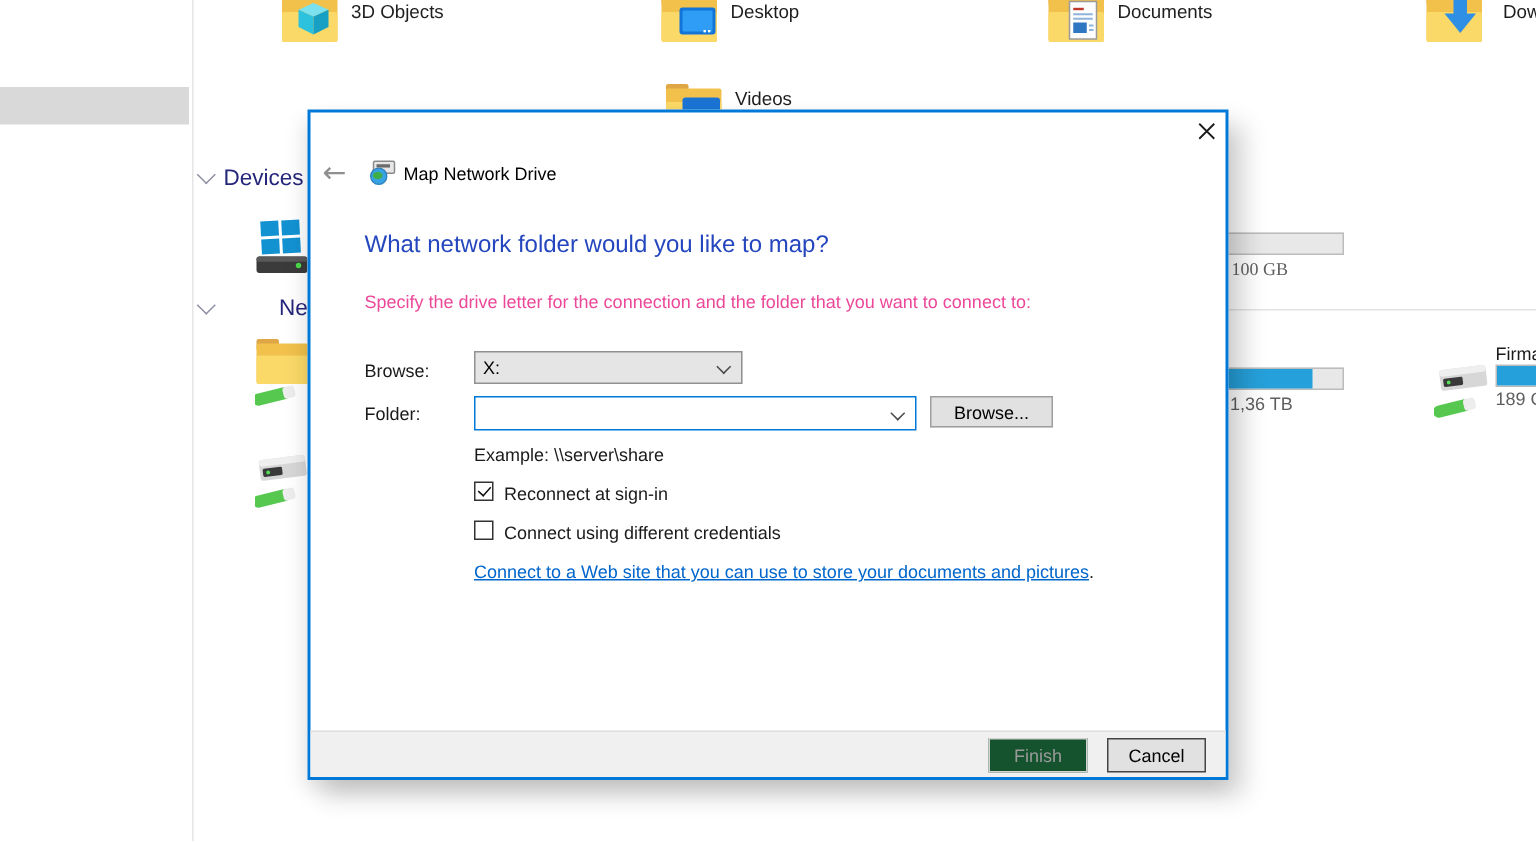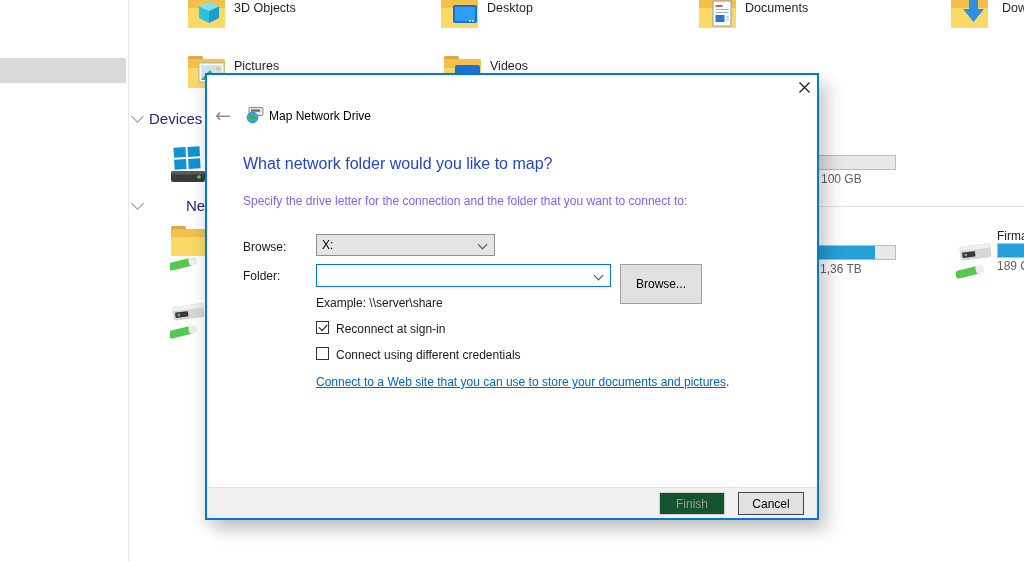--- a/index.html
+++ b/index.html
@@ -30,21 +30,21 @@
     background:#fff;border:2px solid var(--accent,#0078d7);
     box-shadow:9px 10px 16px rgba(0,0,0,.20), -5px 6px 12px rgba(0,0,0,.07);
     z-index:10;
   }
   .dlg-close{left:585px;top:2px;width:24px;height:20px;display:flex;align-items:center;justify-content:center;cursor:pointer;}
   .dlg-back{left:4px;top:28px;width:24px;height:24px;display:flex;align-items:center;justify-content:center;
     color:#8f8f8f;font-size:19px;font-family:"DejaVu Sans",sans-serif;cursor:pointer;}
   .dlg-appicon{left:39px;top:31px;width:18px;height:18px;}
   .dlg-apptitle{left:62px;top:34px;font-size:12px;color:#000;}
   .dlg-heading{left:36px;top:80px;font-size:16px;color:var(--heading-color,#2446be);}
-  .dlg-subheading{left:36px;top:119px;font-size:12px;color:#8b5cf6;}
+  .dlg-subheading{left:36px;top:119px;font-size:12px;color:#ec4899;}
   .fld-label{font-size:12px;color:#1a1a1a;}
   .dd{box-sizing:border-box;background:#e5e5e5;border:1px solid #919191;cursor:default;}
   .dd .dd-text{position:absolute;left:5px;top:3px;font-size:12px;color:#000;}
   .chev{position:absolute;right:8px;top:6px;width:6px;height:6px;
     border-right:1.4px solid #4a4a4a;border-bottom:1.4px solid #4a4a4a;transform:rotate(45deg);}
   .combo{box-sizing:border-box;background:#fff;border:1px solid var(--accent,#0078d7);}
   .combo input{position:absolute;left:2px;top:1px;width:265px;height:18px;border:none;outline:none;
     font-size:12px;font-family:inherit;background:transparent;}
   .btn{box-sizing:border-box;background:#e1e1e1;border:1px solid #9e9e9e;font-size:12px;color:#000;
     display:flex;align-items:center;justify-content:center;font-family:inherit;cursor:pointer;padding:0;}
@@ -155,53 +155,41 @@
     <svg class="abs" style="left:0;top:0;" width="40" height="44" viewBox="0 0 40 44">
       <rect x="1" y="4" width="15" height="8" rx="1.5" fill="#dfa645"></rect>
       <rect x="1" y="7" width="37" height="29" rx="1.5" fill="#f1c14c"></rect>
       <rect x="1" y="16" width="37" height="20" rx="1.5" fill="#fbd968"></rect>
       <rect x="19" y="8" width="9" height="10" fill="#2f8fe5"></rect>
       <polygon points="13,17 34,17 23.5,30" fill="#2f8fe5"></polygon>
     </svg>
     <span class="t-label" style="left:52px;top:9px;">Downloads</span>
   </div>
 
-  <div class="tile" style="left:187px;top:52px;width:170px;height:32px;">
-    <svg class="abs" style="left:0;top:0;" width="40" height="44" viewBox="0 0 40 44">
-      <rect x="1" y="4" width="15" height="8" rx="1.5" fill="#dfa645"></rect>
-      <rect x="1" y="7" width="37" height="29" rx="1.5" fill="#f1c14c"></rect>
-      <rect x="1" y="16" width="37" height="20" rx="1.5" fill="#fbd968"></rect>
-      <rect x="12" y="11" width="25" height="19" fill="#ffffff" stroke="#b0b0b0"></rect>
-      <rect x="14" y="13" width="21" height="15" fill="#cfe3f7"></rect>
-      <polygon points="14,28 23,18 30,28" fill="#3faf4e"></polygon>
-      <circle cx="31" cy="16.5" r="2" fill="#f5c73d"></circle>
-    </svg>
-    <span class="t-label" style="left:47px;top:7px;">Pictures</span>
-  </div>
 
   <div class="tile" style="left:443px;top:52px;width:170px;height:32px;">
     <svg class="abs" style="left:0;top:0;" width="40" height="44" viewBox="0 0 40 44">
       <rect x="1" y="4" width="15" height="8" rx="1.5" fill="#dfa645"></rect>
       <rect x="1" y="7" width="37" height="29" rx="1.5" fill="#f1c14c"></rect>
       <rect x="1" y="16" width="37" height="20" rx="1.5" fill="#fbd968"></rect>
       <rect x="12" y="13" width="25" height="17" rx="2" fill="#1b74d4"></rect>
       <rect x="12" y="25" width="25" height="5" fill="#0f5cb0"></rect>
       <rect x="14" y="26.5" width="2" height="2" fill="#e8f1fb"></rect>
       <rect x="18" y="26.5" width="2" height="2" fill="#e8f1fb"></rect>
       <rect x="22" y="26.5" width="2" height="2" fill="#e8f1fb"></rect>
       <rect x="26" y="26.5" width="2" height="2" fill="#e8f1fb"></rect>
       <rect x="30" y="26.5" width="2" height="2" fill="#e8f1fb"></rect>
     </svg>
     <span class="t-label" style="left:47px;top:7px;">Videos</span>
   </div>
 
   <div class="abs drive-bar" style="left:800px;top:155px;width:94px;">
     <div class="fill" style="width:0;"></div>
   </div>
-  <span class="abs drive-sub" style="left:821px;top:172px;">100 GB</span>
+  <span class="abs drive-sub" style="left:821px;top:172px;font-family:Liberation Serif, serif;">100 GB</span>
 
   <div class="abs group-sep"></div>
 
   <div class="abs drive-bar" style="left:800px;top:245px;width:94px;">
     <div class="fill" style="width:74px;"></div>
   </div>
   <span class="abs drive-sub" style="left:820px;top:262px;">1,36 TB</span>
 
   <div class="tile" style="left:956px;top:226px;width:70px;height:56px;">
     <svg class="abs" style="left:0;top:10px;" width="40" height="46" viewBox="0 0 38 46">
@@ -251,21 +239,21 @@
     <div class="abs dd" style="left:109px;top:159px;width:179px;height:22px;">
       <span class="dd-text">X:</span>
       <span class="chev"></span>
     </div>
 
     <span class="abs fld-label" style="left:36px;top:194px;">Folder:</span>
     <div class="abs combo" style="left:109px;top:189px;width:295px;height:23px;">
       <input type="text" value="" style="">
       <span class="chev" style="top:7px;"></span>
     </div>
-    <button class="abs btn" style="left:413px;top:189px;width:82px;height:40px;">Browse...</button>
+    <button class="abs btn" style="left:413px;top:189px;width:82px;height:21px;">Browse...</button>
 
     <span class="abs example" style="left:109px;top:221px;text-align:right;">Example: \\server\share</span>
 
     <div class="abs checkbox checked" style="left:109px;top:246px;">
       <span class="mark"></span>
     </div>
     <span class="abs cb-label" style="left:129px;top:247px;">Reconnect at sign-in</span>
 
     <div class="abs checkbox" style="left:109px;top:272px;">
       

